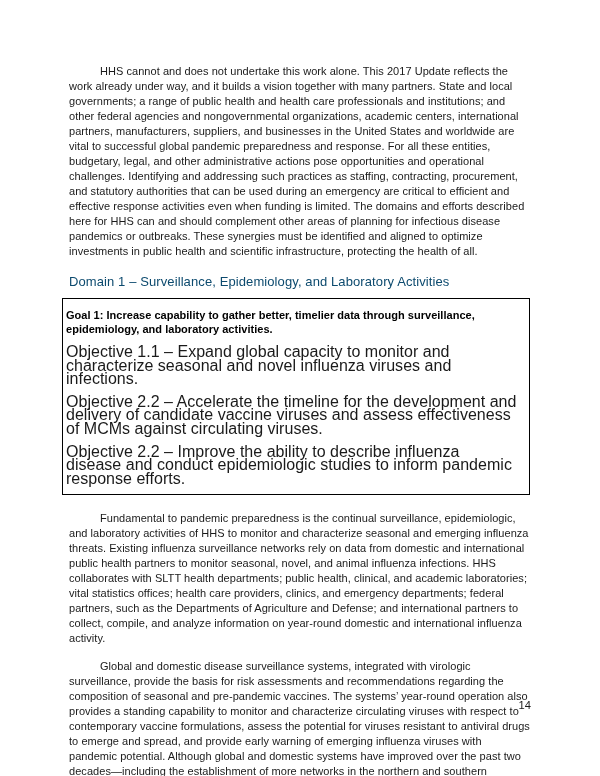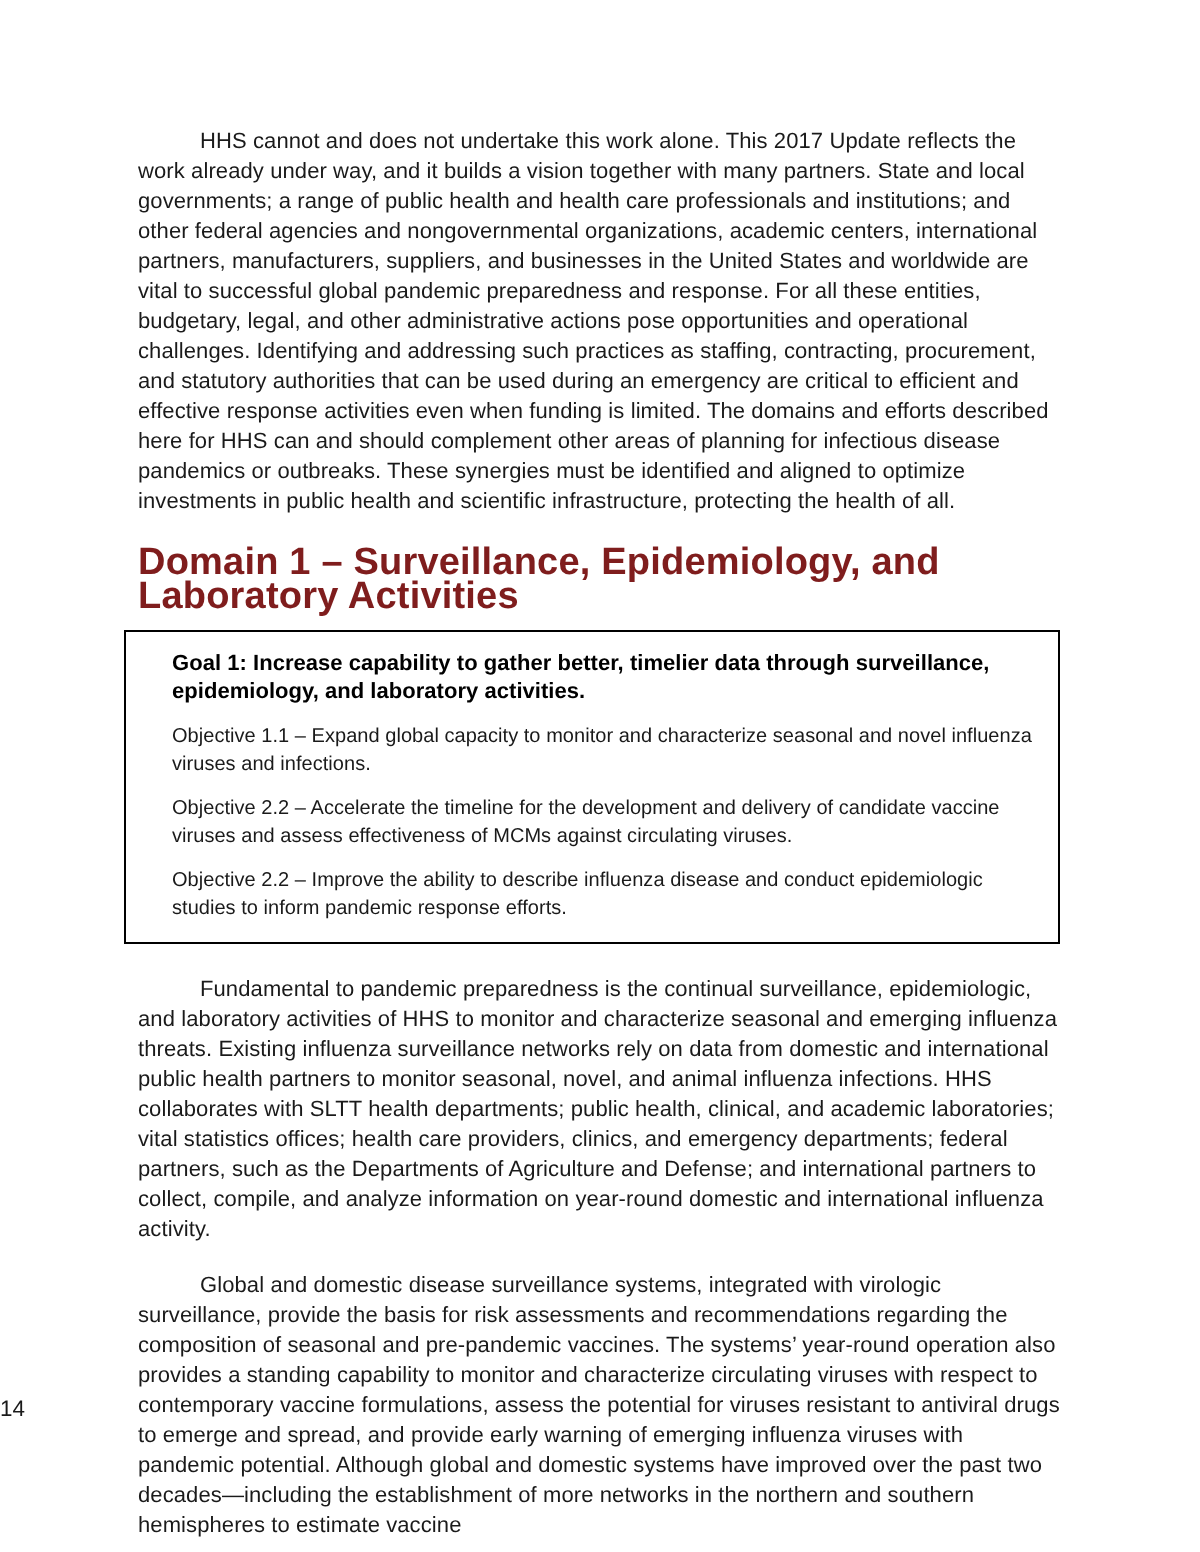--- a/index.html
+++ b/index.html
@@ -43,67 +43,68 @@
     color: #1a1a1a;
     letter-spacing: 0.05px;
   }
 
   p.body-para.tight {
     margin-bottom: 0;
   }
 
   h2.domain-heading {
     margin: 14px 0 8px 0;
-    font-size: 19px;
+    font-size: 13px;
     line-height: 17px;
-    font-weight: bold;
-    color: #7f1d1d;
+    font-weight: normal;
+    color: #0c4a6e;
     letter-spacing: 0.1px;
     text-indent: 0;
   }
 
   .goal-box {
     border: 1.4px solid #000000;
     box-sizing: border-box;
     width: 468px;
     margin-left: -7px;
-    padding: 9px 11px 9px 23px;
+    padding: 9px 11px 9px 3px;
     background: #ffffff;
   }
 
   .goal-title {
     font-size: 11.0px;
     line-height: 14px;
     font-weight: bold;
     color: #000000;
     margin: 0 0 9px 0;
     letter-spacing: 0.02px;
   }
 
   .objective {
-    font-size: 10px;
+    font-size: 16px;
     line-height: 13.6px;
     color: #1a1a1a;
     margin: 0 0 9px 0;
     letter-spacing: 0.02px;
   }
 
   .objective:last-child {
     margin-bottom: 0;
   }
 
   .spacer-after-box {
     height: 16px;
   }
 
   .page-number {
     position: absolute;
     left: 0;
     top: 698px;
     width: 531px;
+    text-align: right;
     font-size: 11.2px;
     line-height: 14px;
     color: #1a1a1a;
   }
 </style>
 </head>
 <body>
 
 <div class="page">
 

